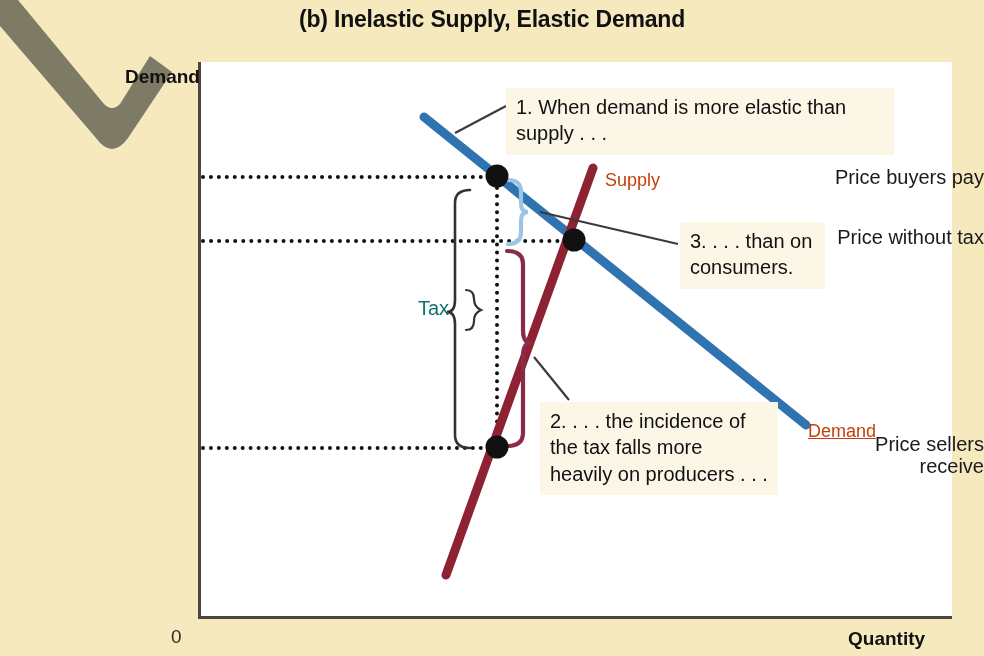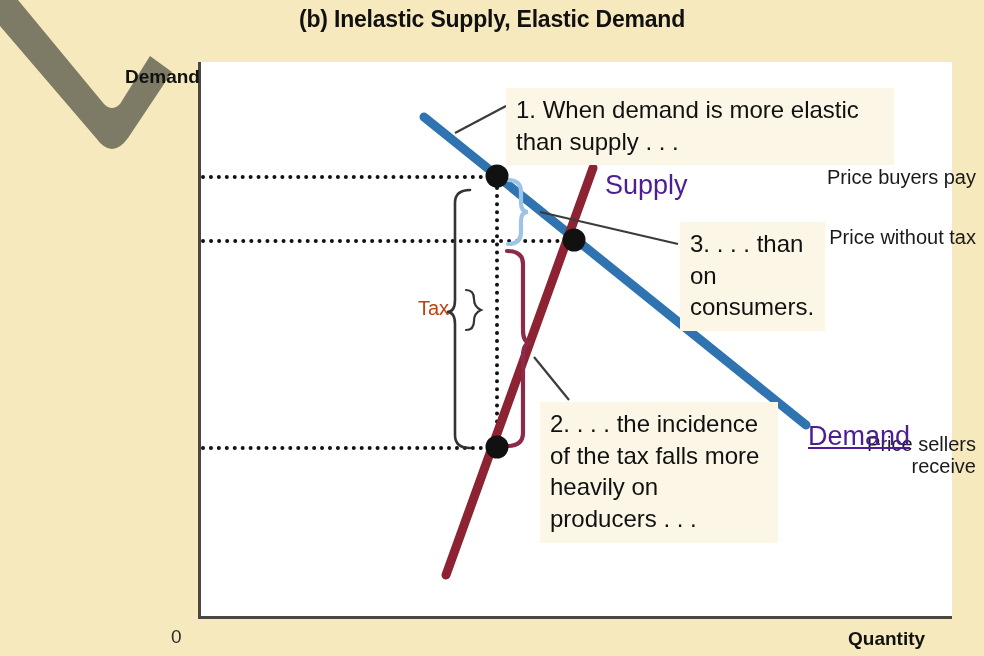--- a/index.html
+++ b/index.html
@@ -82,21 +82,20 @@
 
   
   .ytick {
     position: absolute;
     right: 0;
     width: 196px;
     text-align: right;
     font-size: 20px;
     color: #1a1a1a;
     line-height: 1.12;
-    padding-right: 8px;
     box-sizing: border-box;
   }
   .ytick.buyers   { top: 166px; }
   .ytick.notax    { top: 226px; }
   .ytick.sellers  { top: 433px; }
 
   
   .hdot {
     position: absolute;
     left: 201px;
@@ -119,38 +118,38 @@
   .overlay {
     position: absolute;
     left: 0; top: 0;
     width: 984px; height: 656px;
     pointer-events: none;
   }
 
   
   .curve-label {
     position: absolute;
-    font-size: 27px;
-    color: #4c1d95;
+    font-size: 18px;
+    color: #c2410c;
   }
   .curve-label.supply { left: 605px; top: 170px; }
   .curve-label.demand { left: 808px; top: 421px; text-decoration: underline; }
   .tax-label {
     position: absolute;
     left: 418px; top: 297px;
     font-size: 20px;
-    color: #c2410c;
+    color: #0f766e;
   }
 
   
   .note {
     position: absolute;
     background: #fcf6e7;
     color: #111;
-    font-size: 24px;
+    font-size: 20px;
     line-height: 1.32;
     padding: 6px 10px 8px 10px;
     box-sizing: border-box;
   }
   .note.n1 { left: 506px; top: 88px;  width: 388px; }
   .note.n3 { left: 680px; top: 222px; width: 145px; }
   .note.n2 { left: 540px; top: 402px; width: 238px; }
 </style>
 </head>
 <body>

